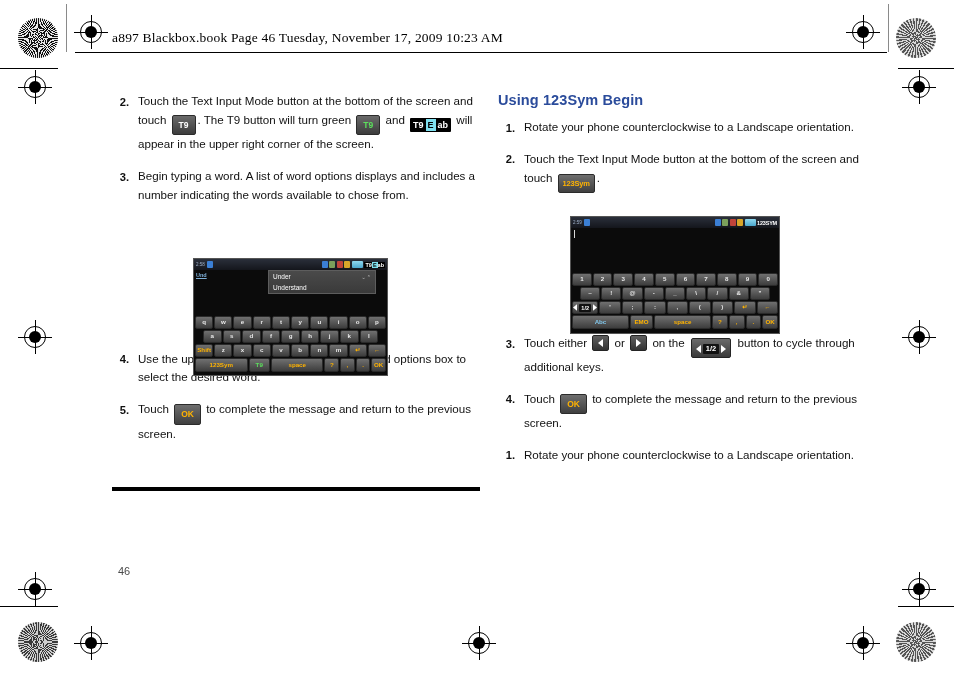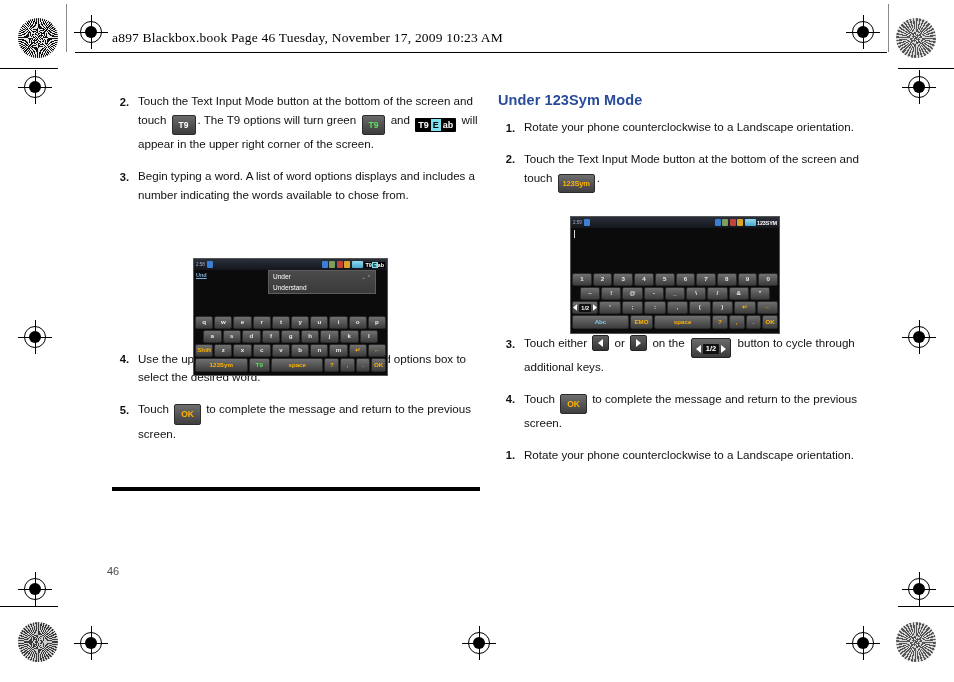--- a/index.html
+++ b/index.html
@@ -191,21 +191,21 @@
     background:#111; color:#fff; font-size:5.5px; font-weight:bold;
     padding:1px 2px; border-radius:1px;
   }
 
   
   .note { position:absolute; left:112px; top:487px; width:368px; }
   .note .bar { height:2px; background:#000; }
   .note .txt { font-size:9.6px; padding:7px 2px 7px 2px; color:#111; }
   .note .txt b { font-weight:bold; }
 
-  .pageno { position:absolute; left:107px; top:565px; font-size:11px; color:#4a4a4a; }
+  .pageno { position:absolute; left:118px; top:565px; font-size:11px; color:#4a4a4a; }
 </style>
 </head>
 <body>
 
 <div class="starburst" style="left:18px; top:18px;"></div>
 <div class="reg" style="left:74px; top:15px;">
   <div class="vline"></div>
     <div class="hline"></div>
   <div class="circ-out"></div>
     <div class="circ-in"></div>
@@ -287,21 +287,21 @@
 <div class="starburst grid2" style="left:896px; top:622px;"></div>
 
 <div class="header-text">a897 Blackbox.book  Page 46  Tuesday, November 17, 2009  10:23 AM</div>
 <div class="header-rule"></div>
 
 <div class="col col-left">
 
   <div class="step">
     <div class="num">2.</div>
     <div class="body">
-      <span>Touch the Text Input Mode button at the bottom of the screen and touch </span><span class="chip chip-t9">T9</span><span>. The T9 options will turn green </span><span class="chip chip-t9green">T9</span><span> and </span><span class="chip-t9eab"><span>T9</span><span class="e">E</span><span>ab</span></span><span> will appear in the upper right corner of the screen.</span>
+      <span>Touch the Text Input Mode button at the bottom of the screen and touch </span><span class="chip chip-t9">T9</span><span>. The T9 button will turn green </span><span class="chip chip-t9green">T9</span><span> and </span><span class="chip-t9eab"><span>T9</span><span class="e">E</span><span>ab</span></span><span> will appear in the upper right corner of the screen.</span>
     </div>
   </div>
 
   <div class="step">
     <div class="num">3.</div>
     <div class="body">Begin typing a word. A list of word options displays and includes a number indicating the words available to chose from.</div>
   </div>
 
   <div style="height:132px;"></div>
 
@@ -393,21 +393,21 @@
 
 <div class="note">
   <div class="bar"></div>
   <div class="bar"></div>
 </div>
 
 <div class="pageno">46</div>
 
 <div class="col col-right">
 
-  <h2 class="sec">Under 123Sym Mode</h2>
+  <h2 class="sec">Using 123Sym Begin</h2>
 
   <div class="step">
     <div class="num">1.</div>
     <div class="body">Rotate your phone counterclockwise to a Landscape orientation.</div>
   </div>
 
   <div class="step">
     <div class="num">2.</div>
     <div class="body">
       <span>Touch the Text Input Mode button at the bottom of the screen and touch </span><span class="chip chip-123sym">123Sym</span><span>.</span>

